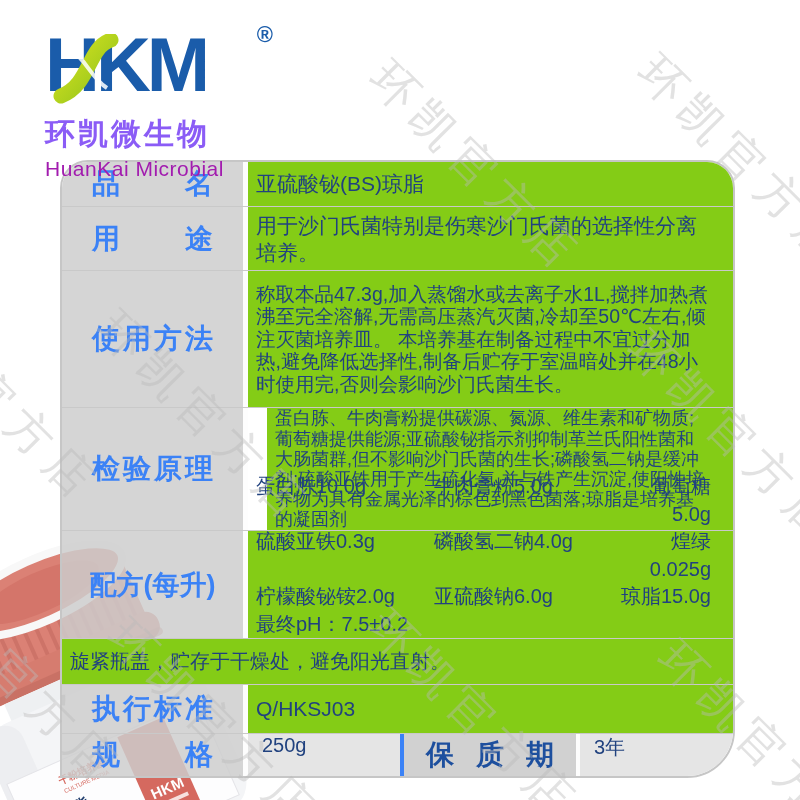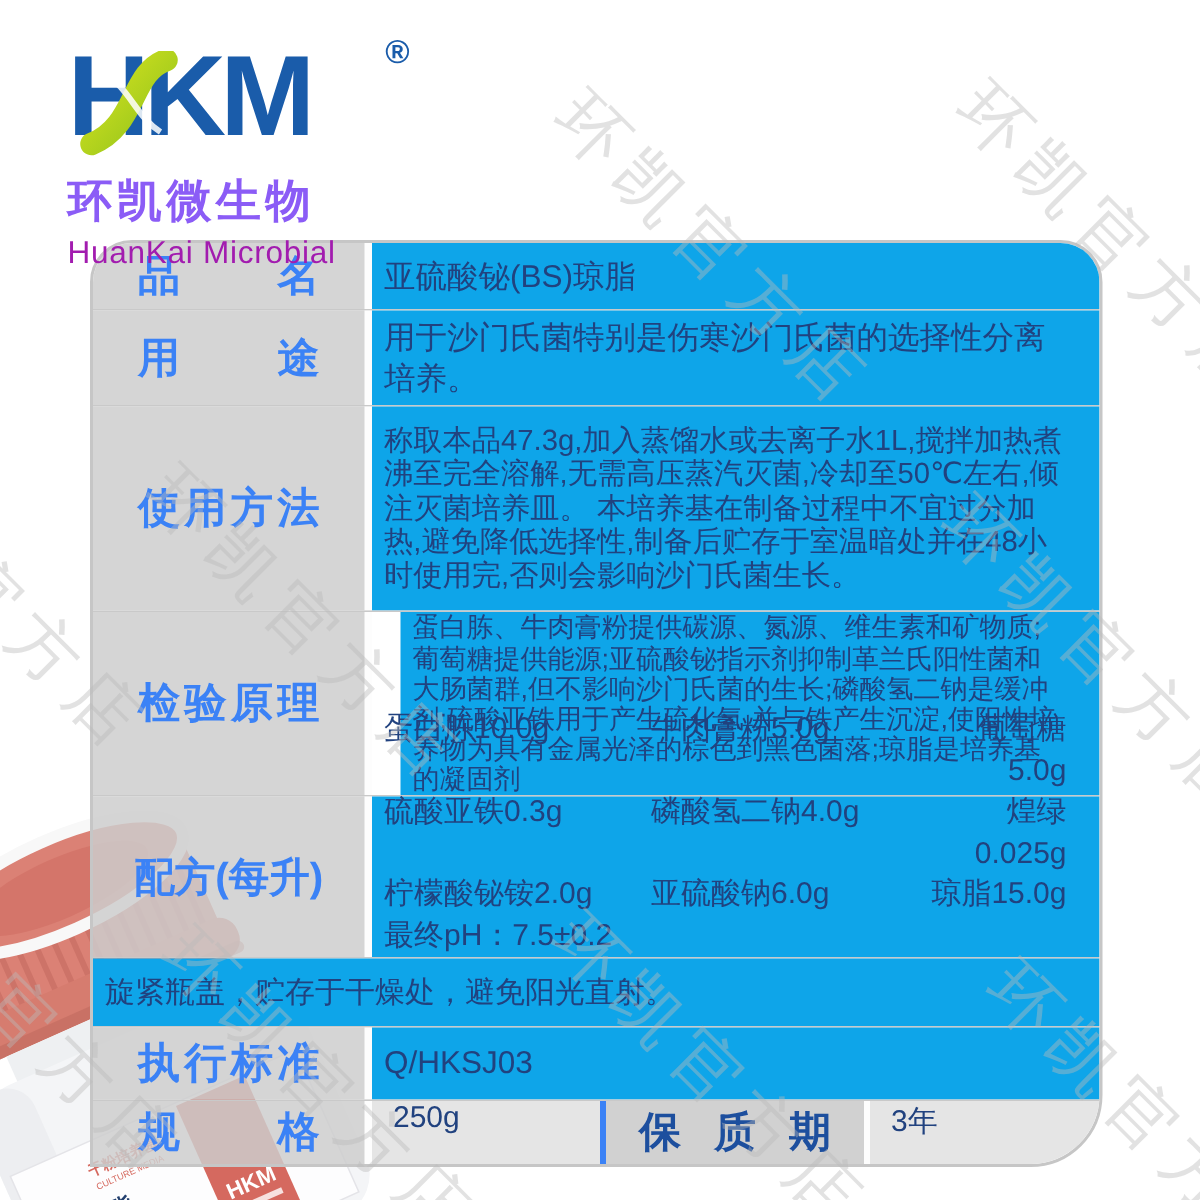--- a/index.html
+++ b/index.html
@@ -52,21 +52,21 @@
     flex:0 0 186px;box-sizing:border-box;
     background:rgba(205,205,205,0.84);
     border-right:5px solid #fdfdfd;
     color:#3b82f6;font-weight:700;font-size:28px;
     display:flex;align-items:center;padding:0 30px;
   }
   .lbl > span{width:100%;text-align:justify;text-align-last:justify;}
   .lbl.tight{padding:0 10px;font-size:27px;}
   .lbl.tight > span{text-align-last:center;}
   .cnt{
-    flex:1;background:#0ea5e9;color:#21427f;box-sizing:border-box;
+    flex:1;background:#84cc16;color:#21427f;box-sizing:border-box;
     display:flex;flex-direction:column;justify-content:center;
     padding:0 22px 0 8px;
   }
   .r-pinming{height:44px;}  .r-pinming .cnt{font-size:21px;}
   .r-yongtu{height:63px;}   .r-yongtu .cnt{font-size:21px;line-height:27px;}
   .r-shiyong{height:136px;} .r-shiyong .cnt{font-size:19.5px;line-height:22.4px;}
   .r-jianyan{height:122px;} .r-jianyan .cnt{font-size:18px;line-height:20.2px;margin-left:19px;}
   .r-peifang{height:107px;} .r-peifang .cnt{font-size:20px;line-height:27.5px;justify-content:flex-end;}
   .r-zhucun{height:45px;}   .r-zhucun .cnt{font-size:20px;}
   .r-zhixing{height:48px;}  .r-zhixing .cnt{font-size:21px;}

